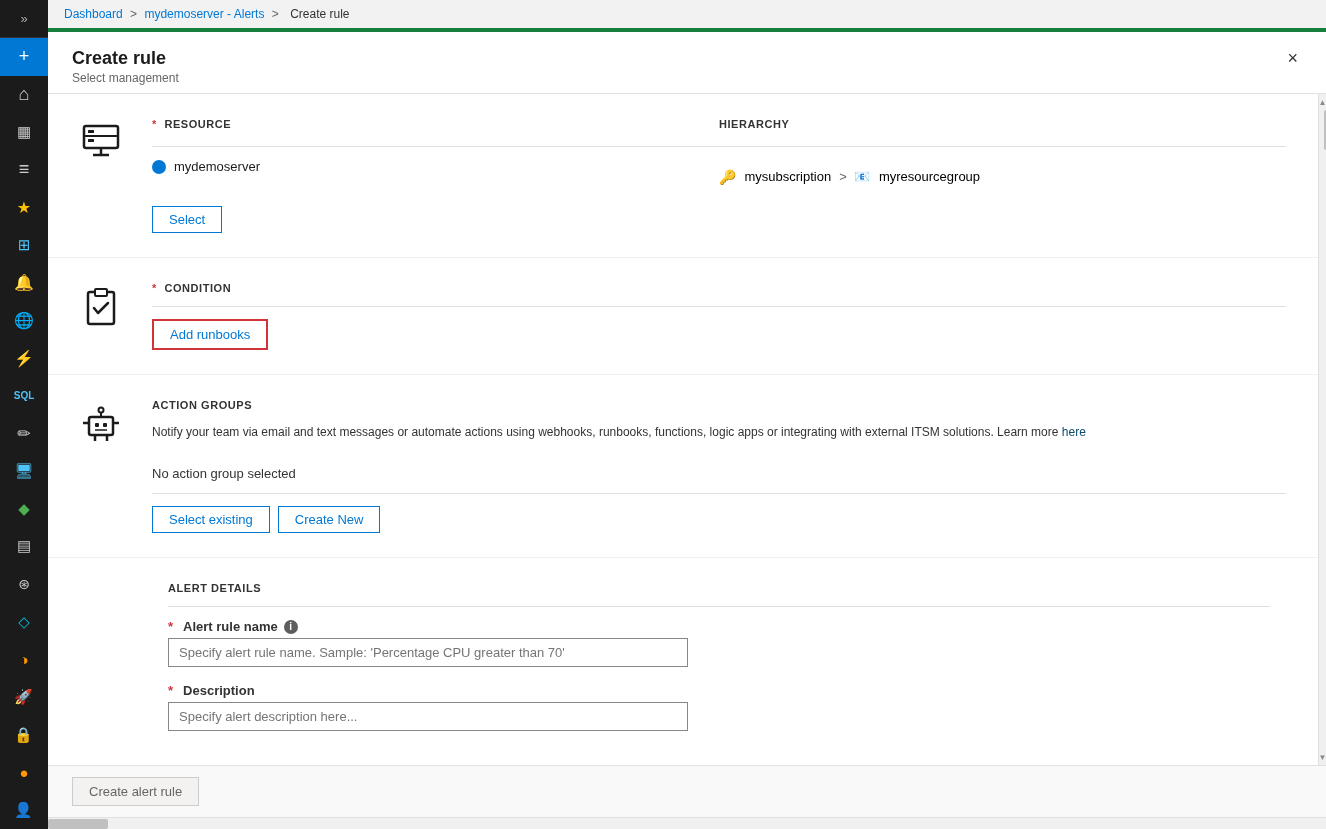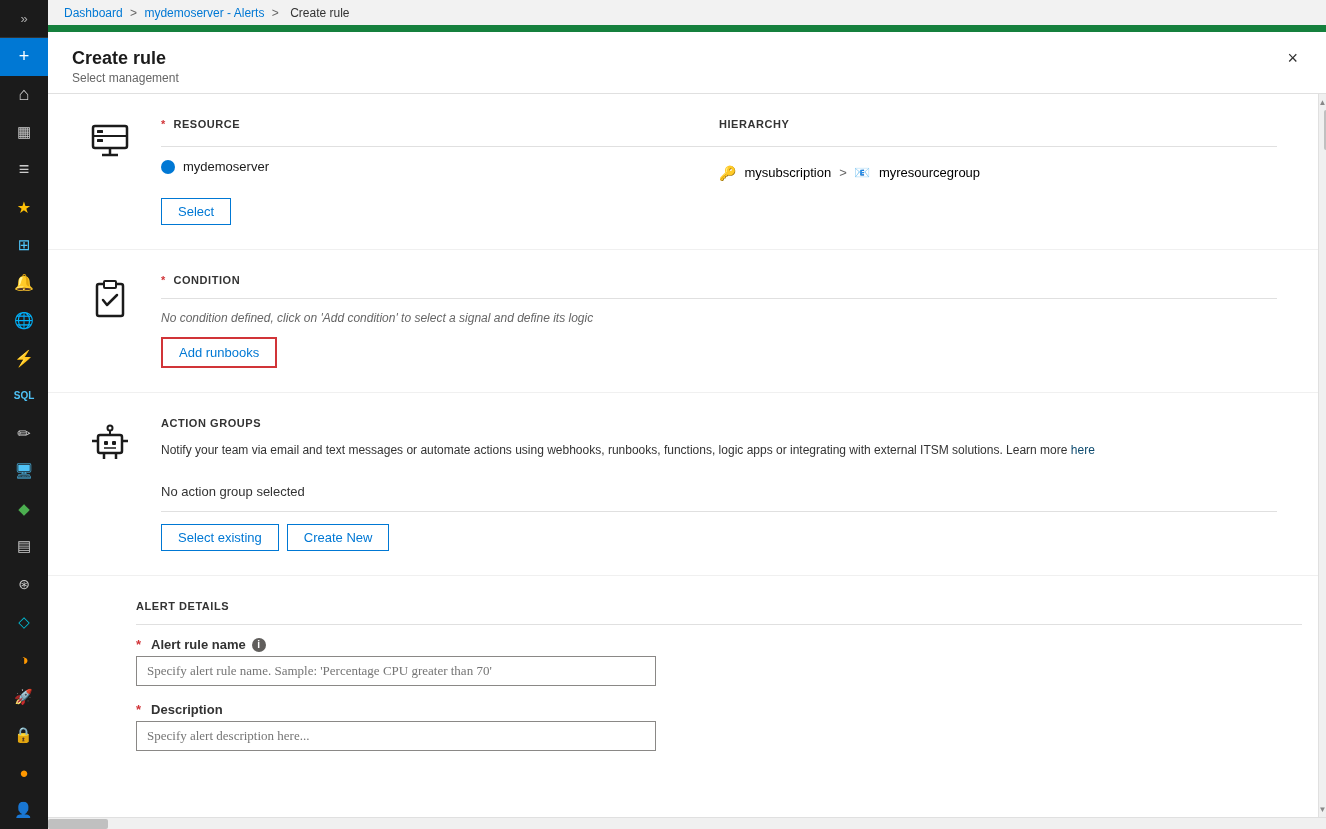--- a/index.html
+++ b/index.html
@@ -43,21 +43,21 @@
       display: flex;
       flex-direction: column;
       background: white;
       overflow: hidden;
     }
 
     
     .breadcrumb-bar {
       height: 32px;
       background: #f2f2f2;
-      border-bottom: 7px solid #15803d;
+      border-bottom: 4px solid #15803d;
       display: flex;
       align-items: center;
       padding: 0 16px;
       font-size: 12px;
       color: #0078d4;
       flex-shrink: 0;
     }
     .breadcrumb-bar span { color: #666; margin: 0 4px; }
     .breadcrumb-bar a { color: #0078d4; text-decoration: none; }
     .breadcrumb-current { color: #333 !important; }
@@ -90,21 +90,21 @@
       padding: 0;
       background: white;
     }
 
     
     .content-area::-webkit-scrollbar { width: 8px; }
     .content-area::-webkit-scrollbar-thumb { background: #c0c0c0; }
 
     
     .section {
-      padding: 24px 41px;
+      padding: 24px 32px;
       border-bottom: 1px solid #f0f0f0;
     }
     .section-inner {
       display: flex;
       gap: 24px;
       align-items: flex-start;
     }
     .section-icon {
       width: 48px;
       flex-shrink: 0;
@@ -122,21 +122,21 @@
       margin-bottom: 12px;
     }
     .required-star { color: #d13438; margin-right: 4px; }
     .divider { border: none; border-top: 1px solid #e0e0e0; margin: 8px 0 12px 0; }
 
     
     .resource-row {
       display: flex;
       align-items: center;
       gap: 8px;
-      margin-bottom: 12px;
+      margin-bottom: 20px;
       font-size: 13px;
       color: #1b1b1b;
     }
     .hierarchy-row {
       display: flex;
       align-items: center;
       gap: 8px;
       font-size: 13px;
     }
     .two-col {
@@ -203,21 +203,21 @@
     .no-item-row {
       padding: 12px 0;
       font-size: 13px;
       color: #333;
       border-bottom: 1px solid #e0e0e0;
       margin-bottom: 12px;
     }
     .btn-row { display: flex; gap: 8px; }
 
     
-    .alert-details-section { padding: 24px 16px; }
+    .alert-details-section { padding: 24px 48px; }
     .field-label {
       font-size: 13px;
       font-weight: 600;
       color: #333;
       margin-bottom: 4px;
       display: flex;
       align-items: center;
       gap: 6px;
     }
     .info-icon {
@@ -230,21 +230,21 @@
       display: inline-flex;
       align-items: center;
       justify-content: center;
       font-weight: 700;
     }
     .text-input {
       width: 520px;
       border: 1px solid #8a8886;
       padding: 6px 10px;
       font-size: 13px;
-      font-family: Liberation Serif, serif;
+      font-family: Liberation Sans, sans-serif;
       outline: none;
       margin-bottom: 16px;
     }
 
     
     .bottom-bar {
       height: 52px;
       border-top: 1px solid #e0e0e0;
       display: flex;
       align-items: center;
@@ -445,21 +445,20 @@
               <rect x="15" y="3" width="12" height="7" rx="1" stroke="#1b1b1b" stroke-width="2" fill="white"></rect>
               <polyline points="14,22 18,27 28,17" stroke="#1b1b1b" stroke-width="2.5" fill="none" stroke-linecap="round" stroke-linejoin="round"></polyline>
             </svg>
           </div>
           <div class="section-content">
             <div class="section-label">
               <span class="required-star">*</span>
               <span>CONDITION</span>
             </div>
             <hr class="divider">
-            <div class="condition-hint">No condition defined, click on 'Add condition' to select a signal and define its logic</div>
             <button class="btn-add-condition">Add runbooks</button>
           </div>
         </div>
       </div>
 
       <div class="section">
         <div class="section-inner">
           <div class="section-icon">
             
             <svg width="42" height="42" viewBox="0 0 42 42" fill="none" xmlns="http://www.w3.org/2000/svg">
@@ -515,18 +514,21 @@
 
     <div class="right-scroll">
       <div class="scroll-arrow">▲</div>
       <div style="flex:1;position:relative;">
         <div style="position:absolute;top:0;left:1px;width:6px;height:40px;background:#c0c0c0;border-radius:2px;"></div>
       </div>
       <div class="scroll-arrow">▼</div>
     </div>
   </div>
 
+  <div class="bottom-bar">
+    <button class="btn-create">Create alert rule</button>
+  </div>
 
   <div class="h-scroll-bar">
     <div class="h-scroll-thumb"></div>
   </div>
 
 </div>
 
 </body></html>

